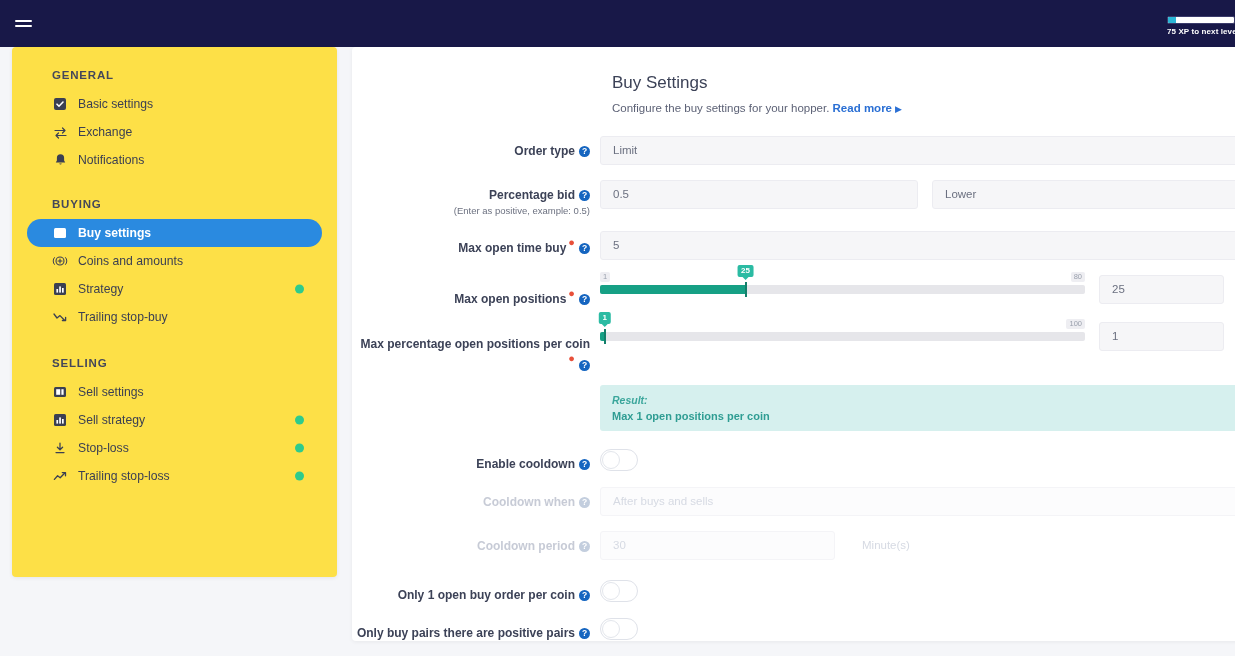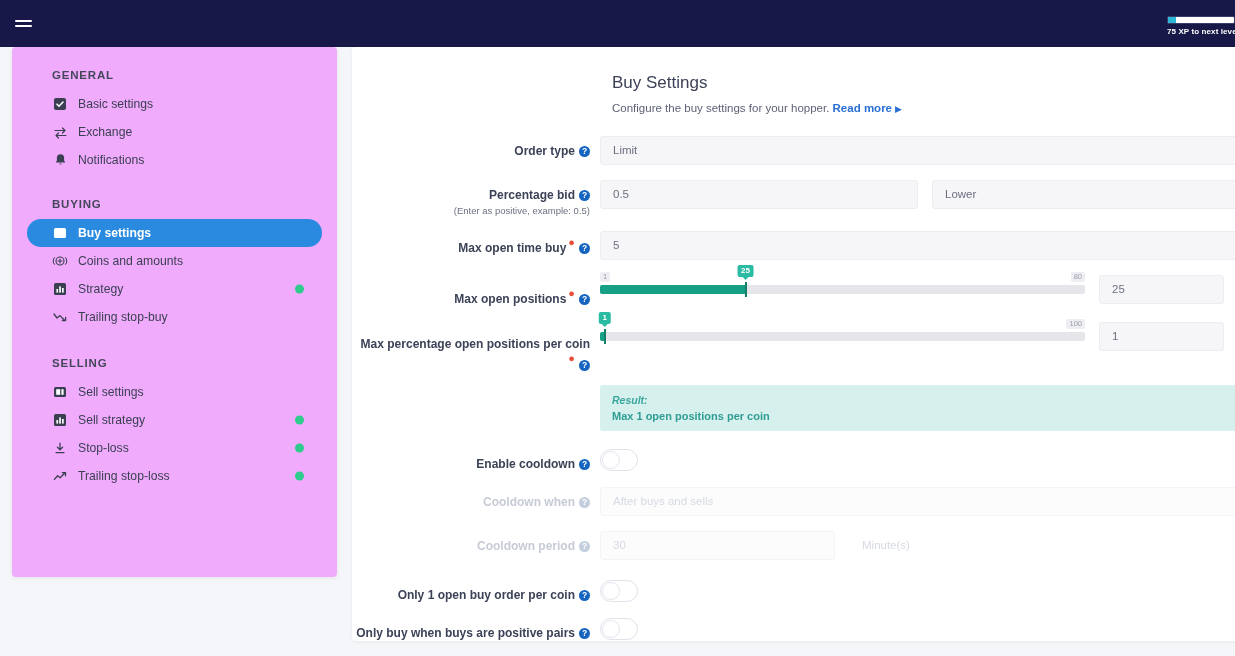--- a/index.html
+++ b/index.html
@@ -36,21 +36,21 @@
   .xp-fill { height: 100%; width: 12%; background: #2bb6d6; }
   .xp-text {
     color: #ffffff; font-size: 8px; font-weight: bold;
     margin-top: 3px; white-space: nowrap; letter-spacing: .1px;
   }
 
   
   .sidebar {
     position: absolute; top: 47px; left: 12px;
     width: 325px; height: 530px;
-    background: #f0abfc;
+    background: #fde047;
     border-radius: 4px;
     box-shadow: 0 1px 4px rgba(0,0,0,.07);
     padding: 22px 0 18px 0;
   }
   .sec-title {
     font-size: 11.5px; letter-spacing: .8px; color: #44475a;
     font-weight: 600; padding: 0 0 0 40px; margin-bottom: 9px;
   }
   .sec-title.buying { margin-top: 24px; }
   .sec-title.selling { margin-top: 26px; }
@@ -441,21 +441,21 @@
     </div>
     <div class="field-col">
       <div class="toggle">
           <div class="knob"></div>
         </div>
     </div>
   </div>
 
   <div class="row">
     <div class="label-col">
-      <span class="lab">Only buy when buys are positive pairs</span><span class="qm">?</span>
+      <span class="lab">Only buy pairs there are positive pairs</span><span class="qm">?</span>
     </div>
     <div class="field-col">
       <div class="toggle">
           <div class="knob"></div>
         </div>
     </div>
   </div>
 
 </div>
 

